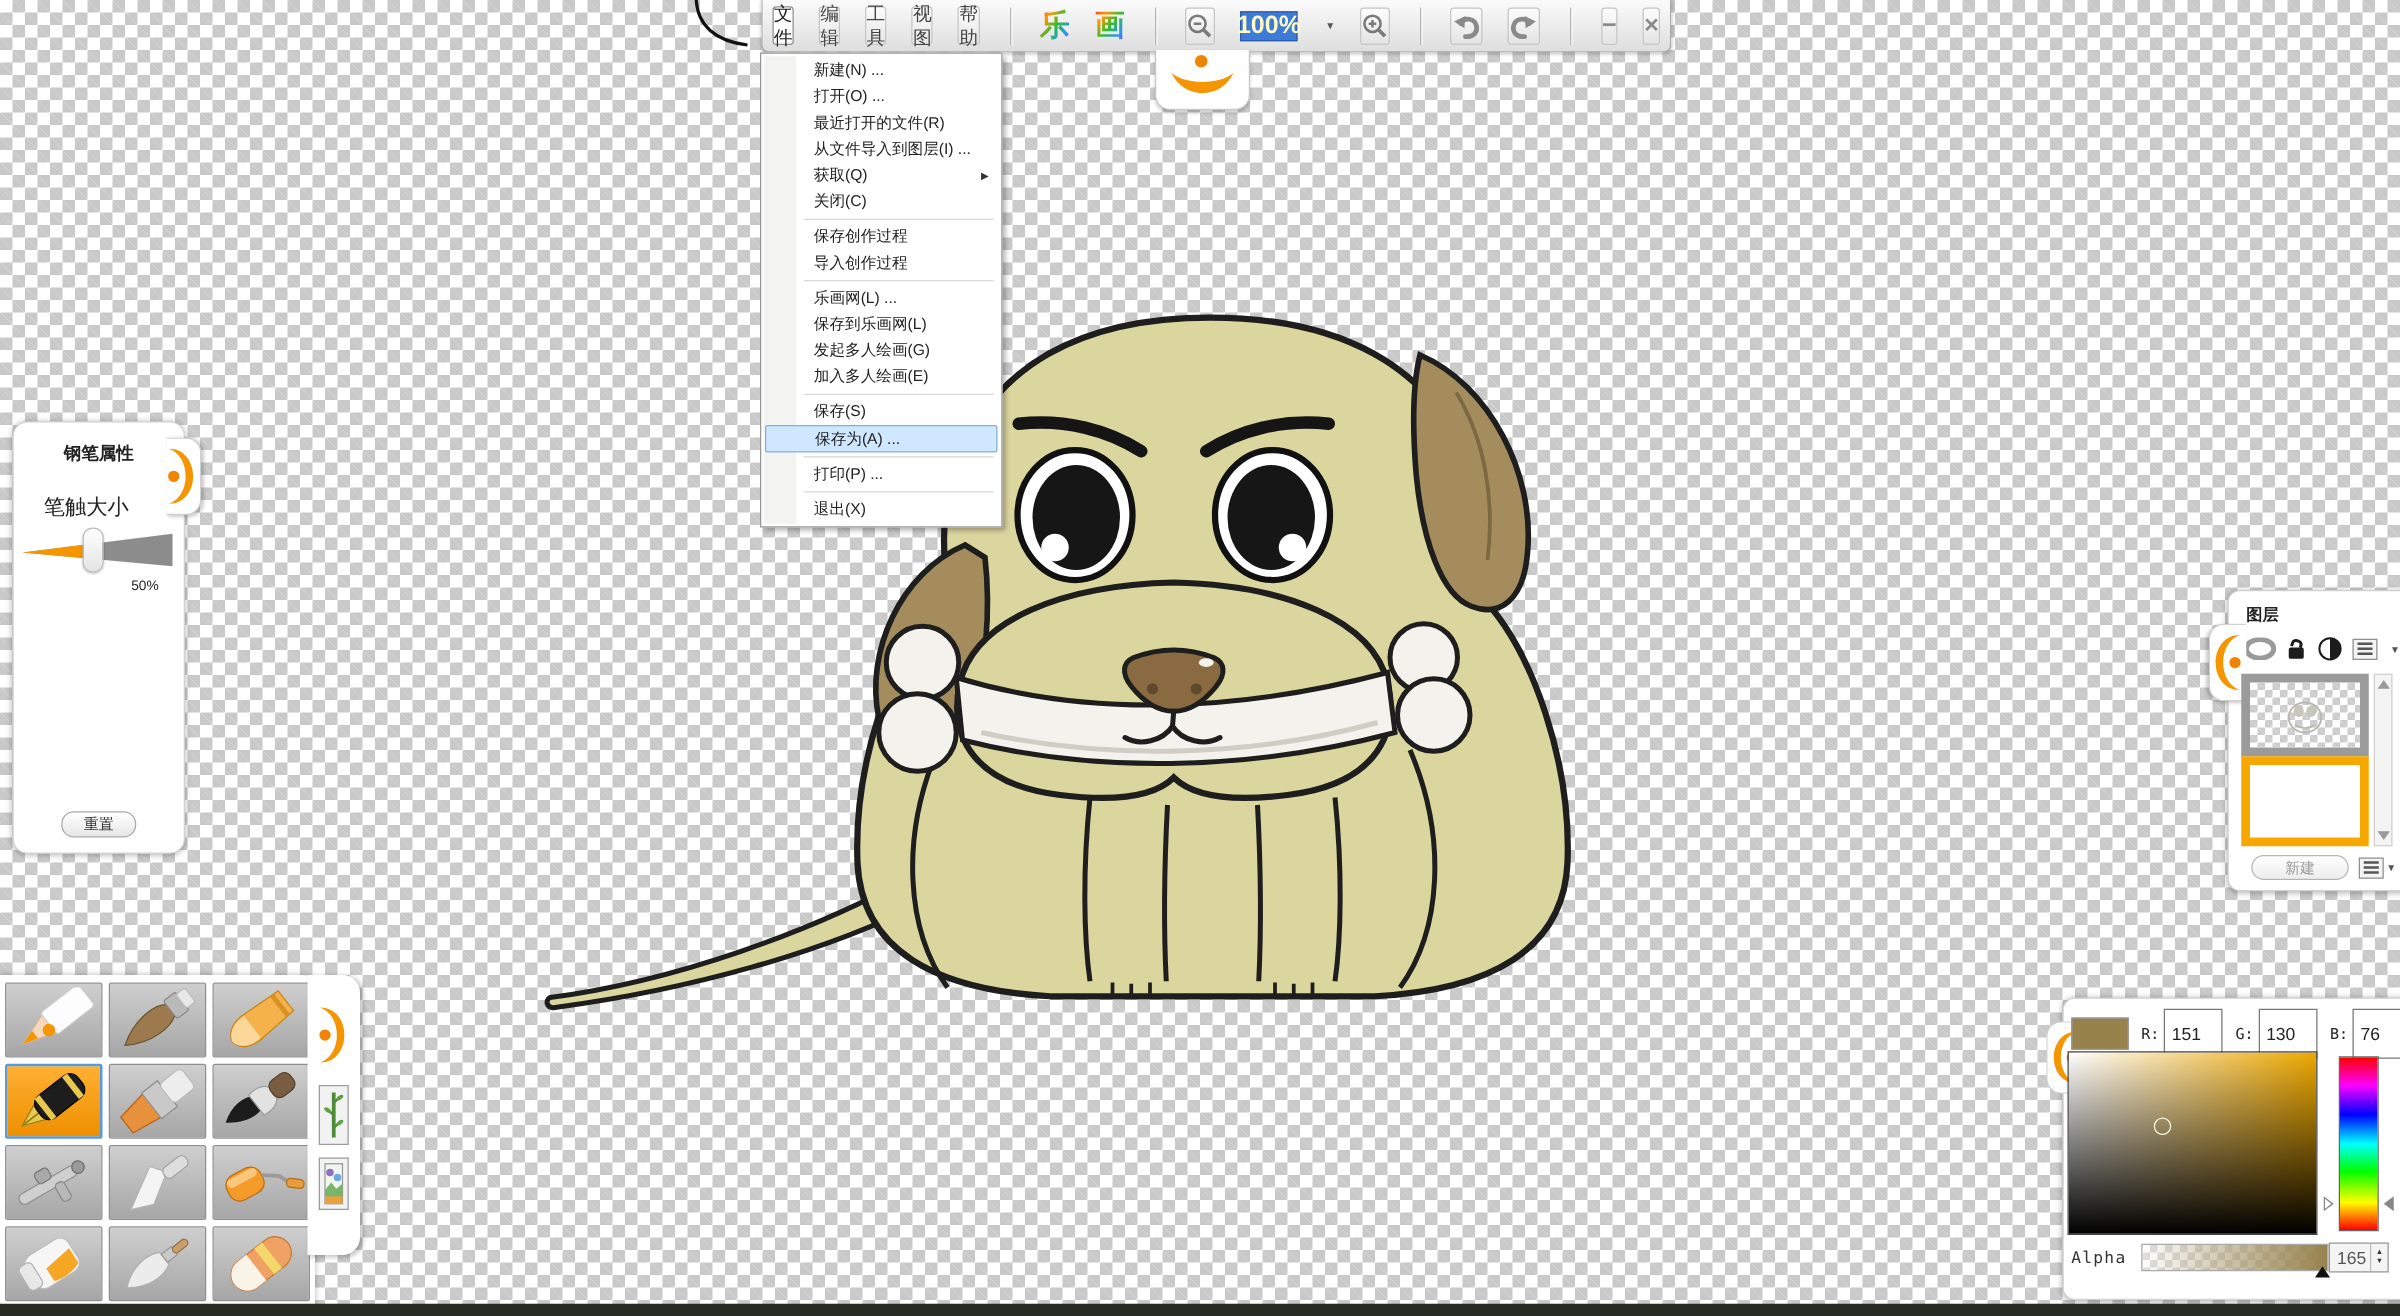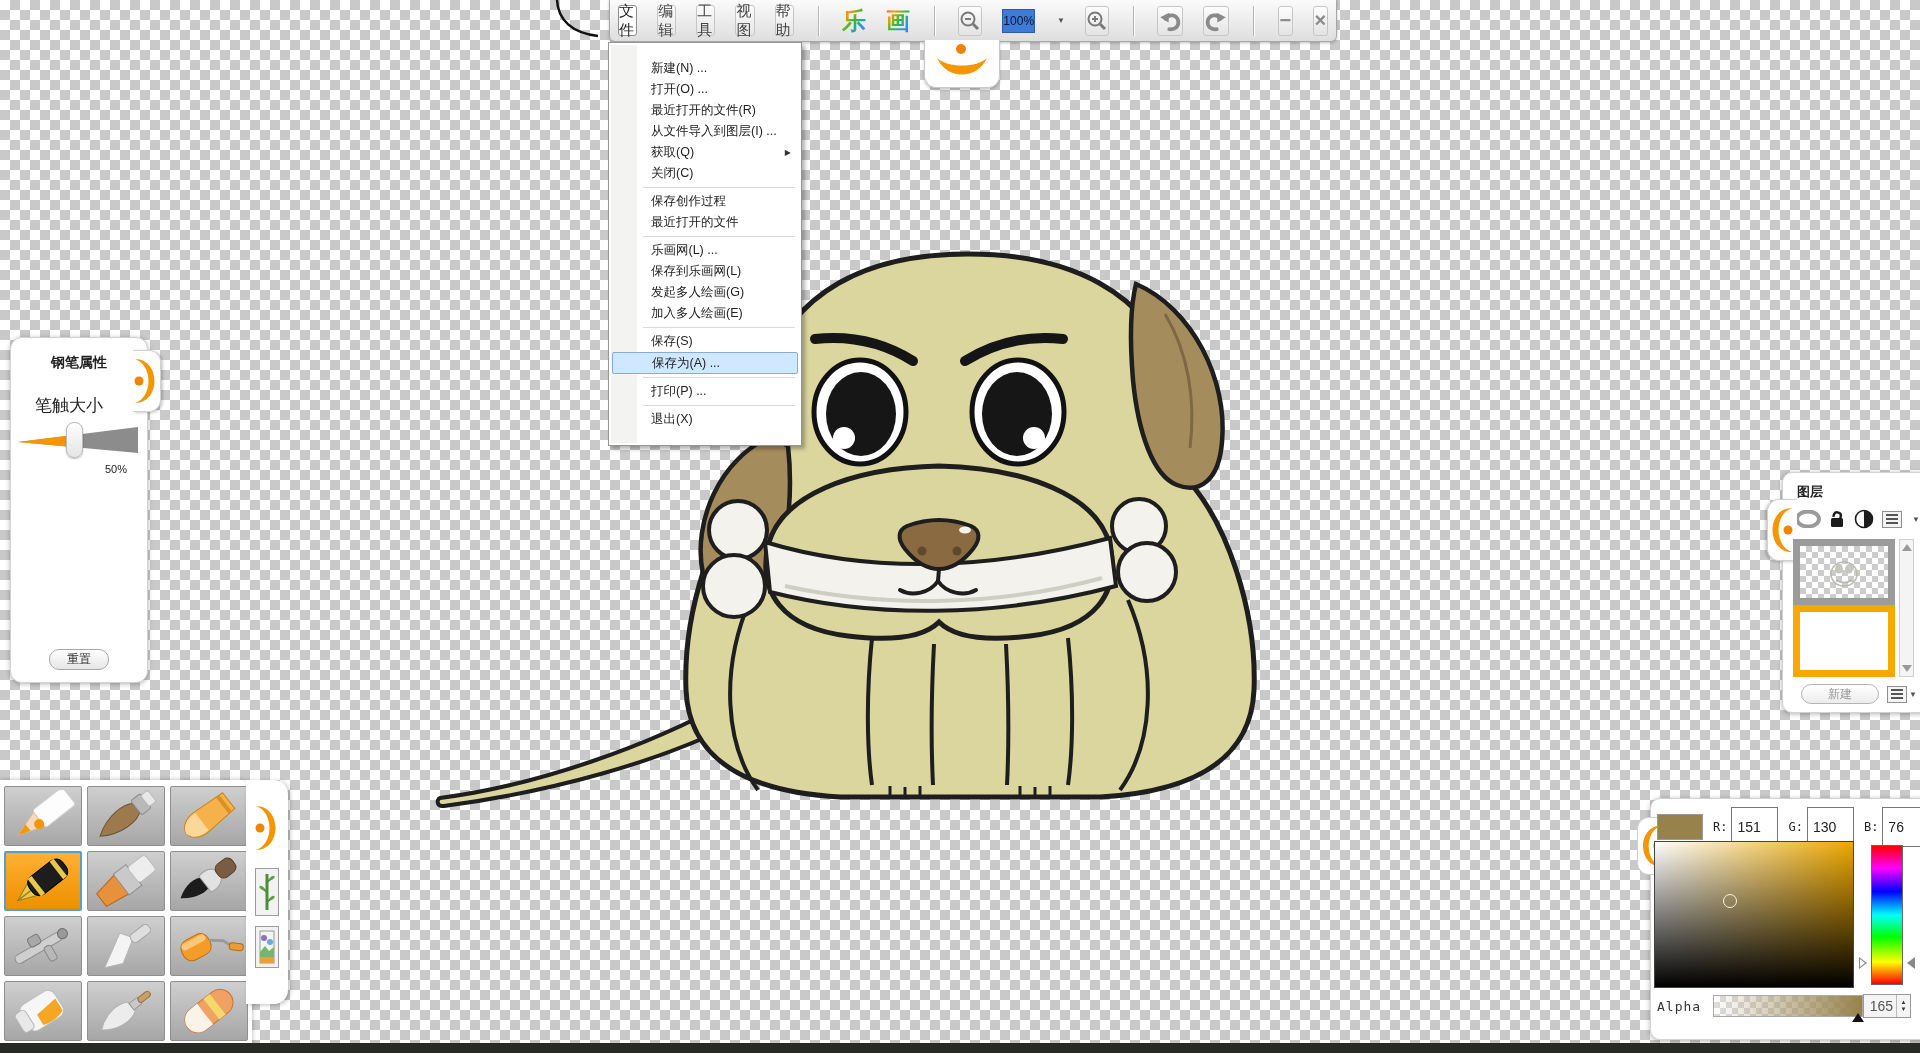--- a/index.html
+++ b/index.html
@@ -41,40 +41,40 @@
     background:linear-gradient(130deg,#e33,#f90,#3b3,#29e,#a3e);
     -webkit-background-clip:text; background-clip:text; color:transparent;
   }
   .icon-btn {
     width:36px; height:30px; border:1px solid #c6c6c6; border-radius:3px;
     background:linear-gradient(#fdfdfd,#e3e3e3);
     display:flex; align-items:center; justify-content:center;
   }
   .icon-btn.wide { width:42px; }
   #zoom-box {
-    width:46px; height:24px; background:#3d7bd6; color:#0f172a;
-    font-size:12px; font-weight:normal; display:flex; align-items:center; justify-content:center;
+    width:46px; height:24px; background:#3d7bd6; color:#fef9c3;
+    font-size:20px; font-weight:bold; display:flex; align-items:center; justify-content:center;
     border:1px solid #2c5da8;
   }
   .caret { font-size:8px; color:#555; margin-left:2px; }
   .glyph-btn { font-size:20px; color:#8a8a8a; font-weight:bold; }
 
   
   #toolbar-handle {
     left:924px; top:40px; width:76px; height:48px;
     background:#fff; border:1px solid #c9c9c9; border-top:none;
     border-radius:0 0 12px 12px; box-shadow:0 2px 3px rgba(0,0,0,.2);
   }
 
   
   #file-menu {
     left:608px; top:42px; width:194px;
     background:#fff; border:1px solid #979797;
     box-shadow:3px 3px 4px rgba(0,0,0,.3);
-    padding:15px 0; z-index:50;
+    padding:3px 0; z-index:50;
   }
   #file-menu .gutter { position:absolute; left:2px; top:2px; bottom:2px; width:26px; background:#f3f3f1; }
   .mi {
     position:relative; height:21px; line-height:21px;
     padding-left:42px; padding-right:10px;
     font-size:12.5px; color:#222; white-space:nowrap;
     display:flex; align-items:center; justify-content:space-between;
   }
   .mi.hl {
     margin:0 3px; padding-left:39px; height:22px;
@@ -364,21 +364,21 @@
       <span class="sub-arrow">▶</span>
     </div>
   <div class="mi">
       <span>关闭(C)</span>
     </div>
   <div class="menu-sep"></div>
   <div class="mi">
       <span>保存创作过程</span>
     </div>
   <div class="mi">
-      <span>最近打开的文件</span>
+      <span>导入创作过程</span>
     </div>
   <div class="menu-sep"></div>
   <div class="mi">
       <span>乐画网(L) ...</span>
     </div>
   <div class="mi">
       <span>保存到乐画网(L)</span>
     </div>
   <div class="mi">
       <span>发起多人绘画(G)</span>

